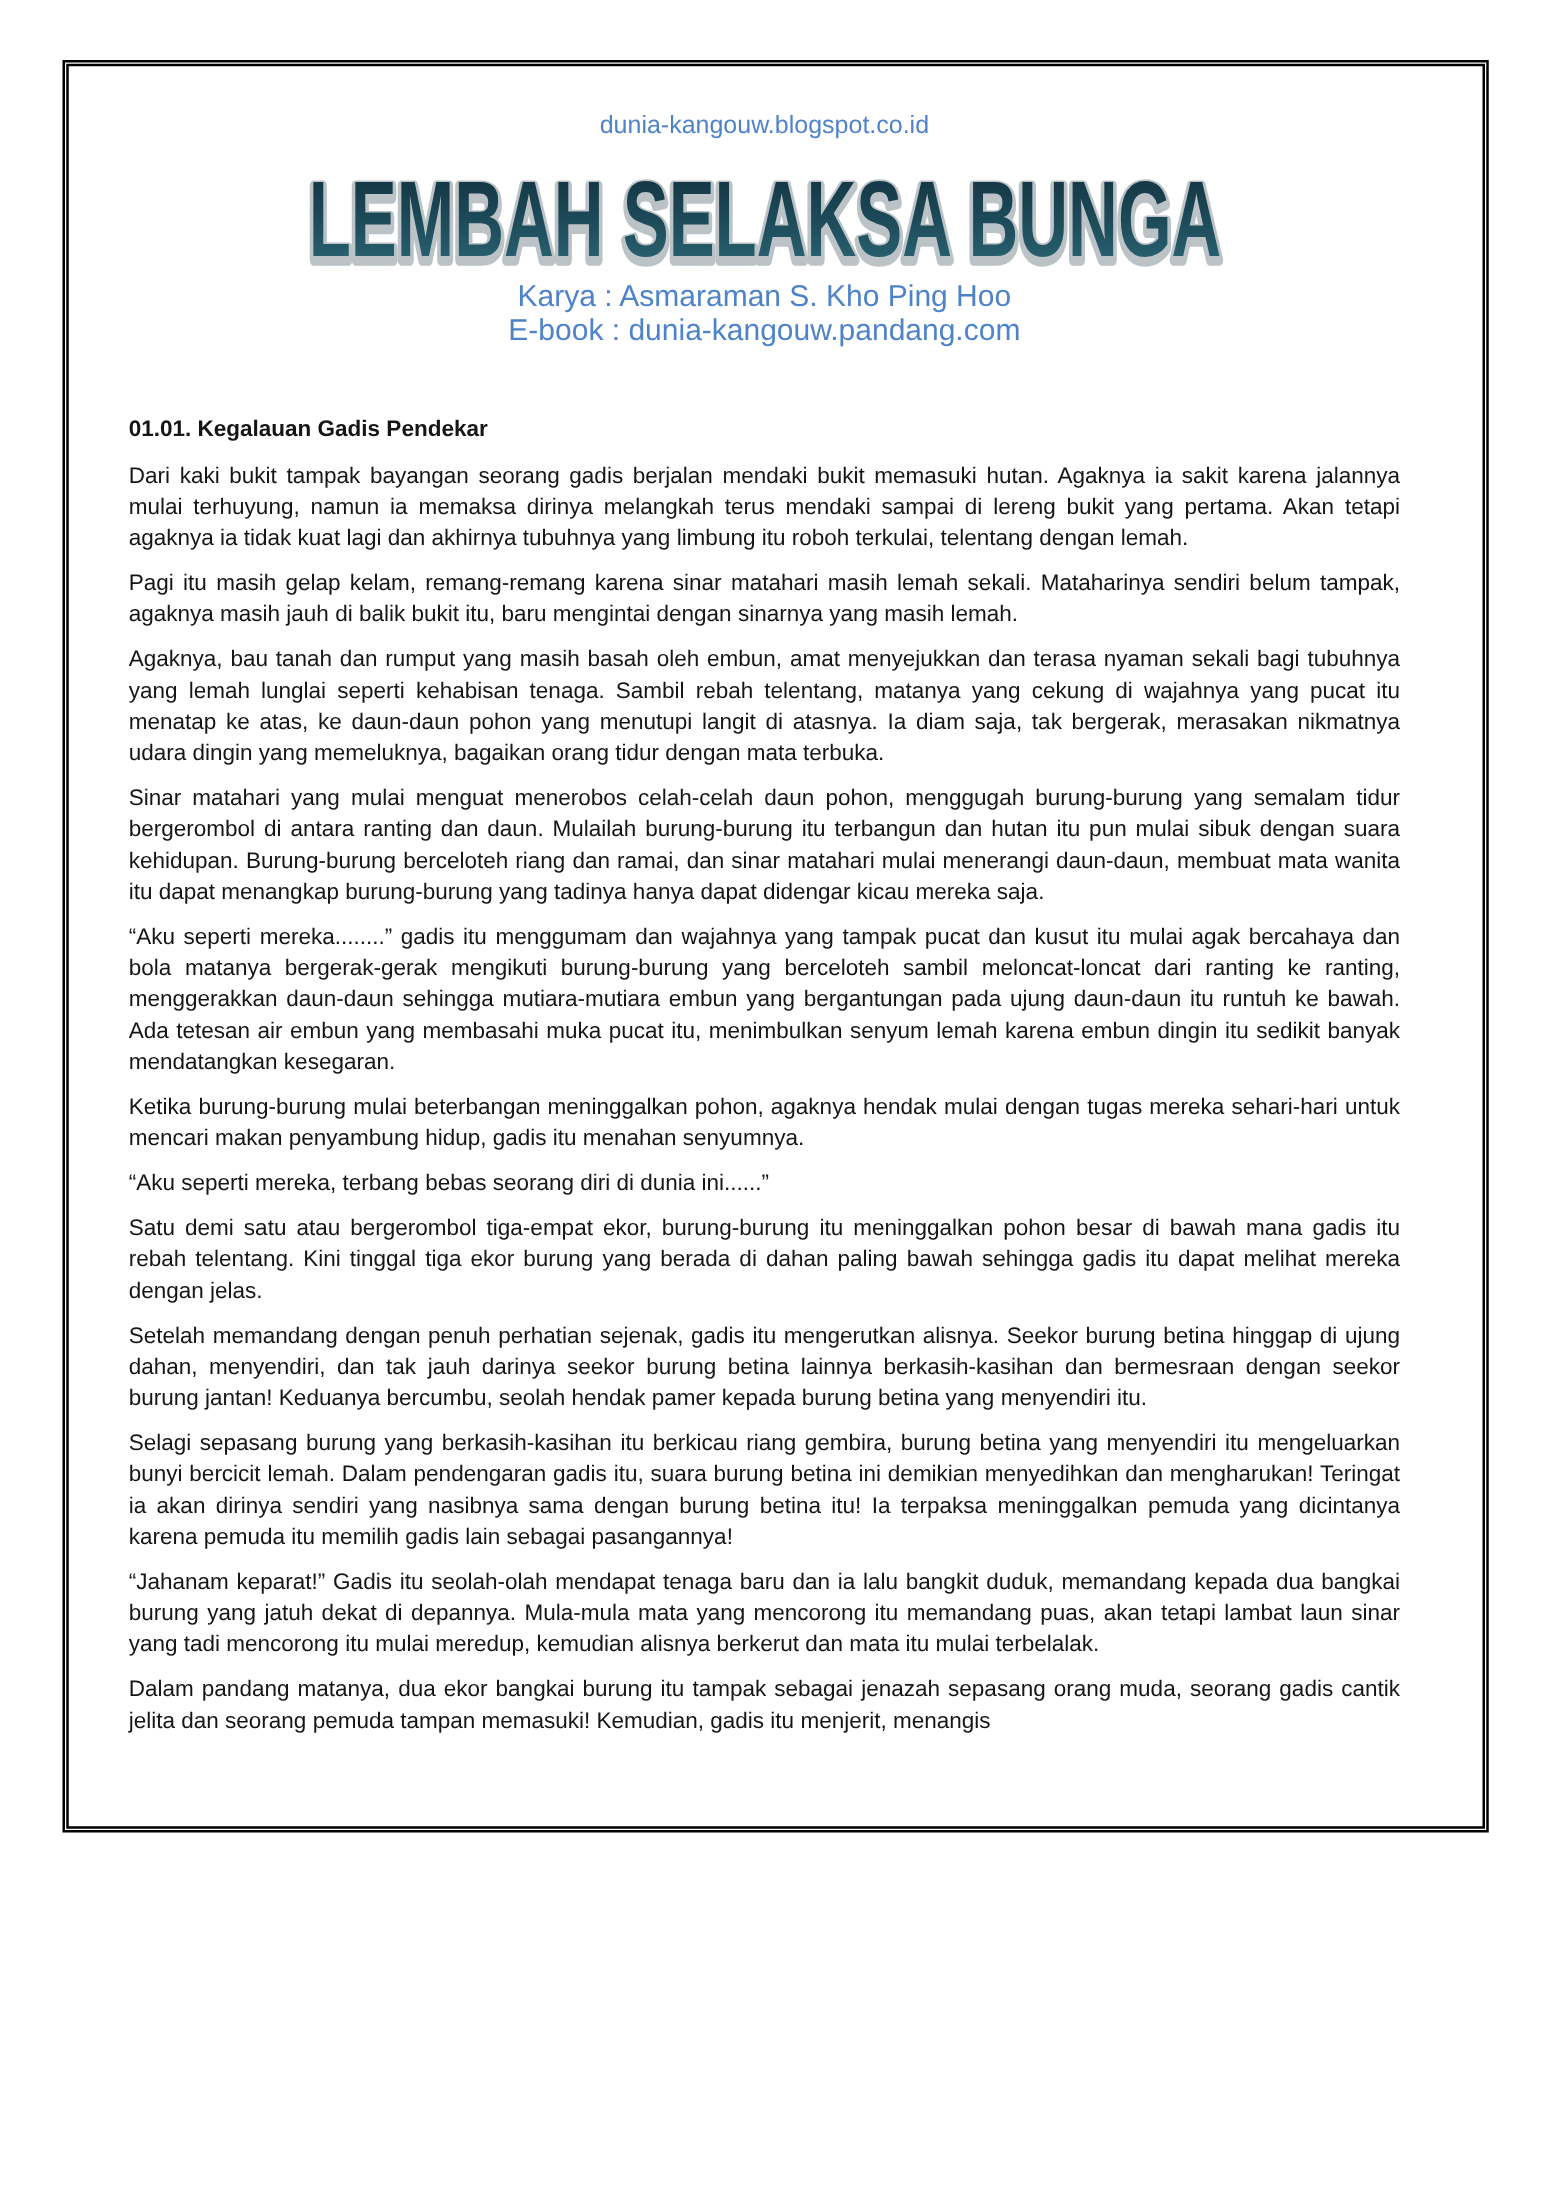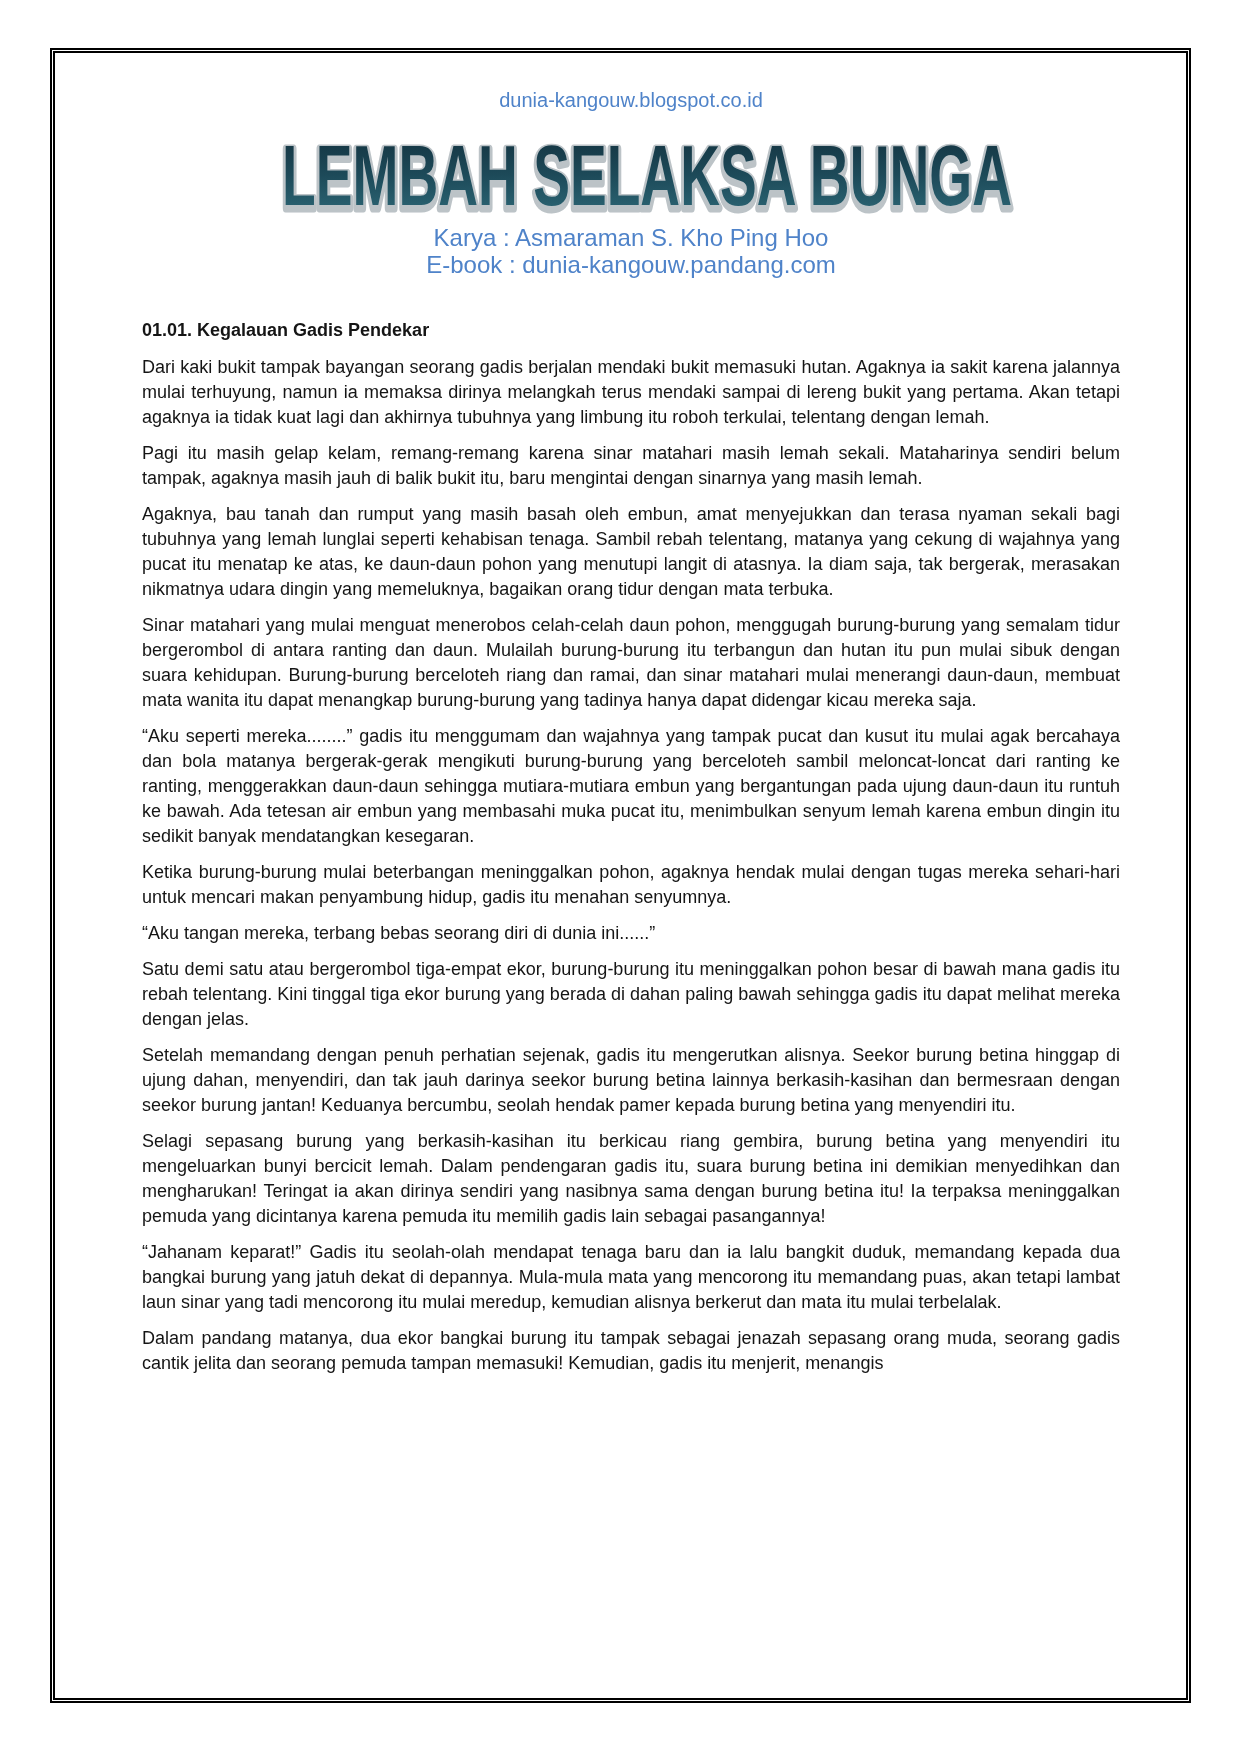--- a/index.html
+++ b/index.html
@@ -12,23 +12,23 @@
   body {
     width: 1240px;
     height: 1755px;
     position: relative;
   }
   .frame {
     position: absolute;
     left: 50px;
     top: 48px;
     width: 1141px;
-    height: 1655px;
+    height: 1418px;
     border: 5px double #000000;
-    padding: 30px 66px 20px 87px;
+    padding: 30px 66px 20px 48px;
     overflow: hidden;
     background: #ffffff;
   }
   .header {
     text-align: center;
   }
   .site-url {
     color: #4f83c9;
     font-size: 20px;
     line-height: 26px;
@@ -39,21 +39,21 @@
     width: 1010px;
     height: 100px;
   }
   .byline {
     color: #4f83c9;
     font-size: 24px;
     line-height: 27px;
     margin: 0;
   }
   .article {
-    margin-top: 40px;
+    margin-top: 53px;
     color: #151515;
   }
   .chapter-heading {
     font-size: 18px;
     font-weight: bold;
     margin: 0 0 0 0;
     line-height: 25px;
   }
   .article p.bodypara {
     font-size: 18px;
@@ -91,21 +91,21 @@
 
   <div class="article">
     <h2 class="chapter-heading">01.01. Kegalauan Gadis Pendekar</h2>
 
     <p class="bodypara">Dari kaki bukit tampak bayangan seorang gadis berjalan mendaki bukit memasuki hutan. Agaknya ia sakit karena jalannya mulai terhuyung, namun ia memaksa dirinya melangkah terus mendaki sampai di lereng bukit yang pertama. Akan tetapi agaknya ia tidak kuat lagi dan akhirnya tubuhnya yang limbung itu roboh terkulai, telentang dengan lemah.</p>
     <p class="bodypara">Pagi itu masih gelap kelam, remang-remang karena sinar matahari masih lemah sekali. Mataharinya sendiri belum tampak, agaknya masih jauh di balik bukit itu, baru mengintai dengan sinarnya yang masih lemah.</p>
     <p class="bodypara">Agaknya, bau tanah dan rumput yang masih basah oleh embun, amat menyejukkan dan terasa nyaman sekali bagi tubuhnya yang lemah lunglai seperti kehabisan tenaga. Sambil rebah telentang, matanya yang cekung di wajahnya yang pucat itu menatap ke atas, ke daun-daun pohon yang menutupi langit di atasnya. Ia diam saja, tak bergerak, merasakan nikmatnya udara dingin yang memeluknya, bagaikan orang tidur dengan mata terbuka.</p>
     <p class="bodypara">Sinar matahari yang mulai menguat menerobos celah-celah daun pohon, menggugah burung-burung yang semalam tidur bergerombol di antara ranting dan daun. Mulailah burung-burung itu terbangun dan hutan itu pun mulai sibuk dengan suara kehidupan. Burung-burung berceloteh riang dan ramai, dan sinar matahari mulai menerangi daun-daun, membuat mata wanita itu dapat menangkap burung-burung yang tadinya hanya dapat didengar kicau mereka saja.</p>
     <p class="bodypara">“Aku seperti mereka........” gadis itu menggumam dan wajahnya yang tampak pucat dan kusut itu mulai agak bercahaya dan bola matanya bergerak-gerak mengikuti burung-burung yang berceloteh sambil meloncat-loncat dari ranting ke ranting, menggerakkan daun-daun sehingga mutiara-mutiara embun yang bergantungan pada ujung daun-daun itu runtuh ke bawah. Ada tetesan air embun yang membasahi muka pucat itu, menimbulkan senyum lemah karena embun dingin itu sedikit banyak mendatangkan kesegaran.</p>
     <p class="bodypara">Ketika burung-burung mulai beterbangan meninggalkan pohon, agaknya hendak mulai dengan tugas mereka sehari-hari untuk mencari makan penyambung hidup, gadis itu menahan senyumnya.</p>
-    <p class="bodypara">“Aku tangan mereka, terbang bebas seorang diri di dunia ini......”</p>
+    <p class="bodypara">“Aku seperti mereka, terbang bebas seorang diri di dunia ini......”</p>
     <p class="bodypara">Satu demi satu atau bergerombol tiga-empat ekor, burung-burung itu meninggalkan pohon besar di bawah mana gadis itu rebah telentang. Kini tinggal tiga ekor burung yang berada di dahan paling bawah sehingga gadis itu dapat melihat mereka dengan jelas.</p>
     <p class="bodypara">Setelah memandang dengan penuh perhatian sejenak, gadis itu mengerutkan alisnya. Seekor burung betina hinggap di ujung dahan, menyendiri, dan tak jauh darinya seekor burung betina lainnya berkasih-kasihan dan bermesraan dengan seekor burung jantan! Keduanya bercumbu, seolah hendak pamer kepada burung betina yang menyendiri itu.</p>
     <p class="bodypara">Selagi sepasang burung yang berkasih-kasihan itu berkicau riang gembira, burung betina yang menyendiri itu mengeluarkan bunyi bercicit lemah. Dalam pendengaran gadis itu, suara burung betina ini demikian menyedihkan dan mengharukan! Teringat ia akan dirinya sendiri yang nasibnya sama dengan burung betina itu! Ia terpaksa meninggalkan pemuda yang dicintanya karena pemuda itu memilih gadis lain sebagai pasangannya!</p>
     <p class="bodypara">“Jahanam keparat!” Gadis itu seolah-olah mendapat tenaga baru dan ia lalu bangkit duduk, memandang kepada dua bangkai burung yang jatuh dekat di depannya. Mula-mula mata yang mencorong itu memandang puas, akan tetapi lambat laun sinar yang tadi mencorong itu mulai meredup, kemudian alisnya berkerut dan mata itu mulai terbelalak.</p>
     <p class="bodypara">Dalam pandang matanya, dua ekor bangkai burung itu tampak sebagai jenazah sepasang orang muda, seorang gadis cantik jelita dan seorang pemuda tampan memasuki! Kemudian, gadis itu menjerit, menangis</p>
   </div>
 
 </div>
 
 </body></html>

